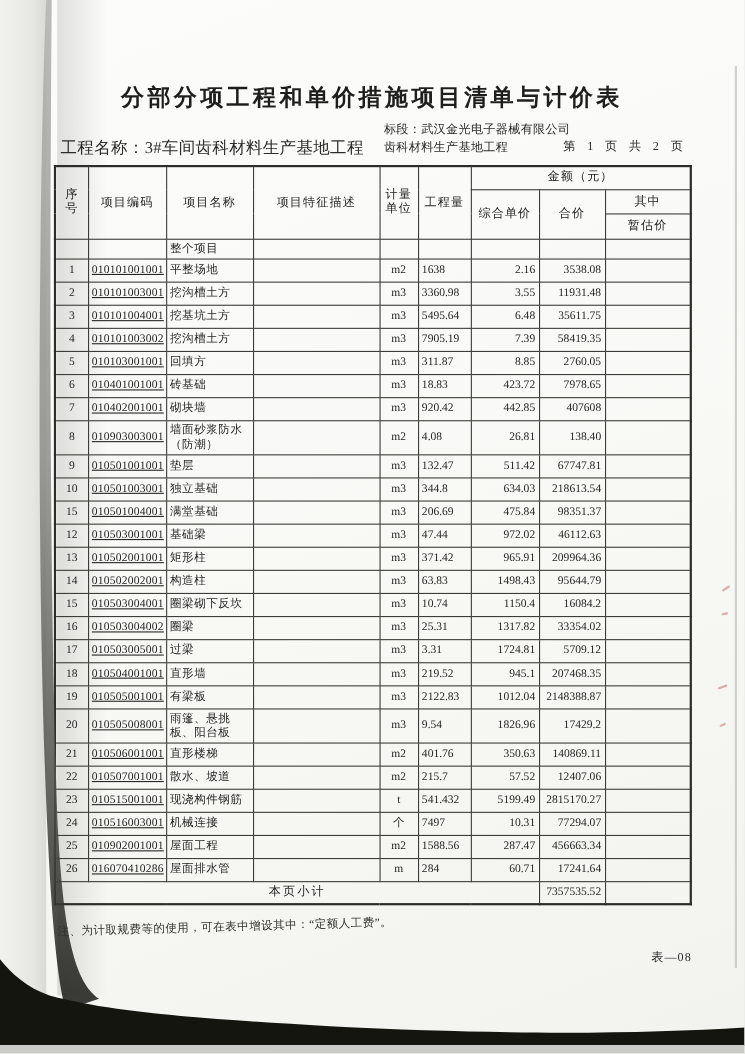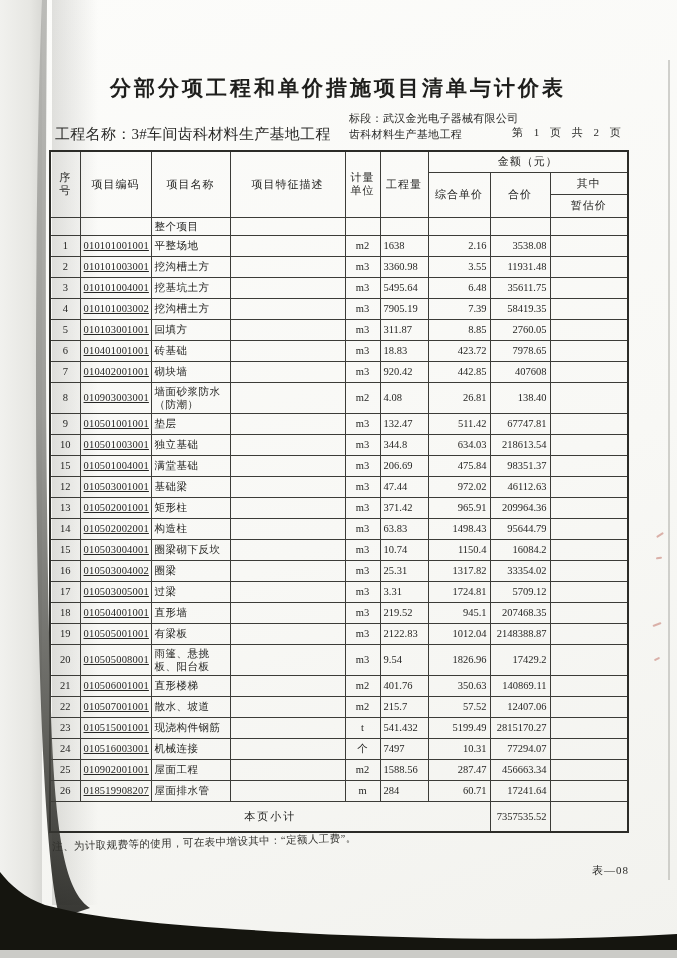--- a/index.html
+++ b/index.html
@@ -63,21 +63,21 @@
     padding:2px 3px;line-height:13px;
     overflow:hidden;
   }
   table.qd{border:2px solid #2c2c28;}
   table.qd thead th{font-weight:400;text-align:center;font-size:11px;letter-spacing:1px;}
   tr.h1{height:21px;}
   tr.h2{height:22px;}
   tr.h3{height:23px;}
   tbody tr{height:21px;}
   tbody tr.group{height:18px;}
-  tfoot tr{height:31px;}
+  tfoot tr{height:21px;}
   .c-no{text-align:center;}
   .c-code{text-align:right;padding-left:3px;letter-spacing:.2px;text-decoration:underline;}
   .c-name{text-align:left;padding-left:4px;letter-spacing:.5px;}
   .c-feature{text-align:left;}
   .c-unit{text-align:center;}
   .c-qty{text-align:left;}
   .c-up{text-align:right;padding-right:4px;}
   .c-total{text-align:right;padding-right:4px;}
   .c-est{text-align:center;}
   .subtotal-label{text-align:center;letter-spacing:2px;font-size:11px;}
@@ -423,21 +423,21 @@
           <td class="c-name">屋面工程</td>
           <td class="c-feature"></td>
           <td class="c-unit">m2</td>
           <td class="c-qty">1588.56</td>
           <td class="c-up">287.47</td>
           <td class="c-total">456663.34</td>
           <td class="c-est"></td>
         </tr>
         <tr>
           <td class="c-no">26</td>
-          <td class="c-code">018519908207</td>
+          <td class="c-code">016070410286</td>
           <td class="c-name">屋面排水管</td>
           <td class="c-feature"></td>
           <td class="c-unit">m</td>
           <td class="c-qty">284</td>
           <td class="c-up">60.71</td>
           <td class="c-total">17241.64</td>
           <td class="c-est"></td>
         </tr>
       </tbody>
     <tfoot>

